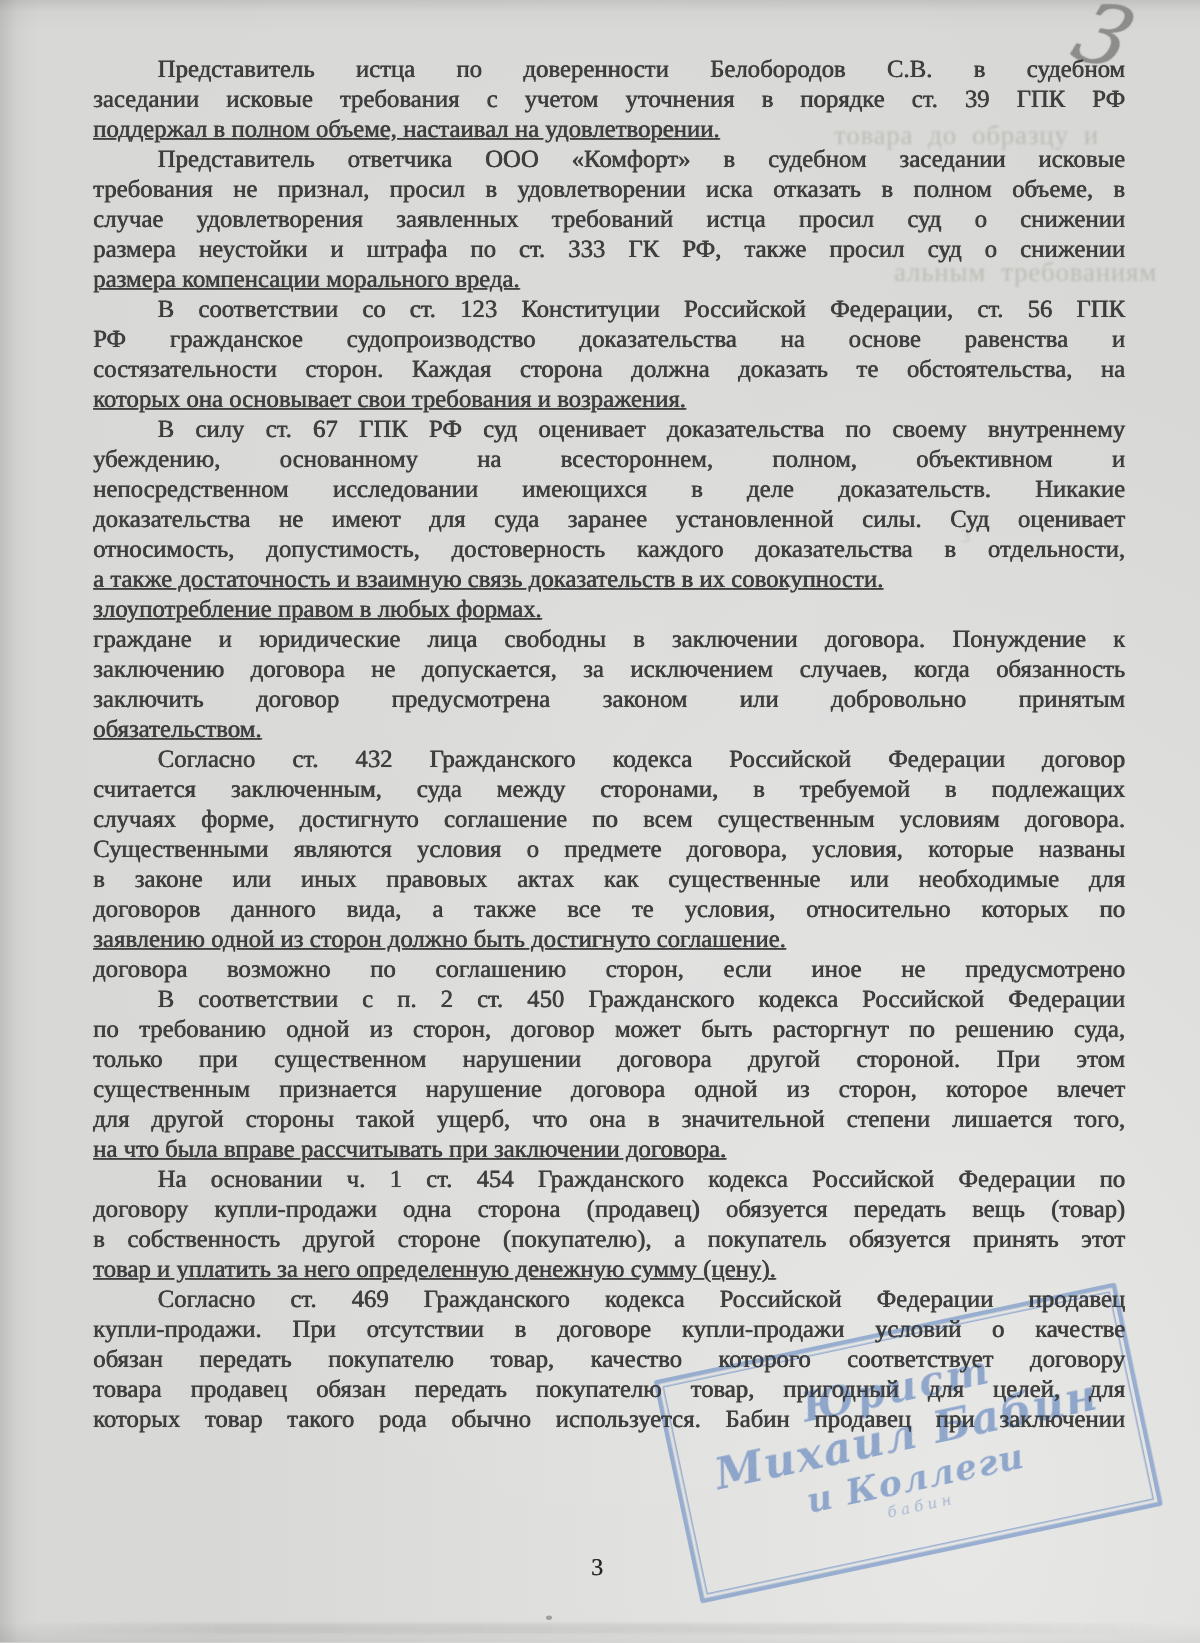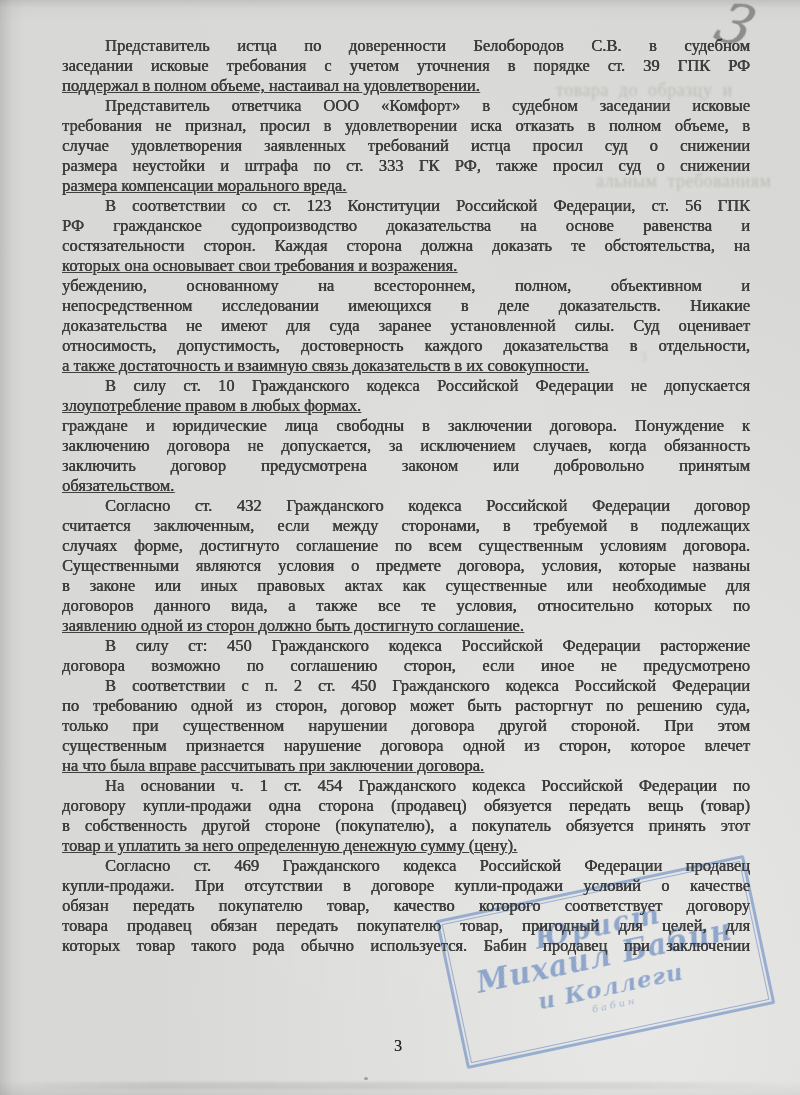--- a/index.html
+++ b/index.html
@@ -115,44 +115,44 @@
     <div class="line plast">поддержал в полном объеме, настаивал на удовлетворении.</div>
     <div class="line first">Представитель ответчика ООО «Комфорт» в судебном заседании  исковые</div>
     <div class="line">требования не признал, просил в удовлетворении иска отказать в полном объеме, в</div>
     <div class="line">случае удовлетворения заявленных требований истца просил суд о снижении</div>
     <div class="line">размера неустойки и штрафа по ст. 333 ГК РФ, также просил суд о снижении</div>
     <div class="line plast">размера компенсации морального вреда.</div>
     <div class="line first">В соответствии со ст. 123 Конституции Российской Федерации, ст. 56 ГПК</div>
     <div class="line">РФ гражданское судопроизводство доказательства на основе равенства и</div>
     <div class="line">состязательности сторон. Каждая сторона должна доказать те обстоятельства, на</div>
     <div class="line plast">которых она основывает свои требования и возражения.</div>
+    <div class="line first">В силу ст. 67 ГПК РФ суд оценивает доказательства по своему внутреннему</div>
     <div class="line">убеждению, основанному на всестороннем, полном, объективном и</div>
     <div class="line">непосредственном исследовании имеющихся в деле доказательств. Никакие</div>
     <div class="line">доказательства не имеют для суда заранее установленной силы. Суд оценивает</div>
     <div class="line">относимость, допустимость, достоверность каждого доказательства в отдельности,</div>
     <div class="line plast">а также достаточность и взаимную связь доказательств в их совокупности.</div>
-    <div class="line first">В силу ст. 10 Гражданского кодекса Российской Федерации не допускается</div>
     <div class="line plast">злоупотребление правом в любых формах.</div>
     <div class="line">граждане и юридические лица свободны в заключении договора. Понуждение к</div>
     <div class="line">заключению договора не допускается, за исключением случаев, когда обязанность</div>
     <div class="line">заключить договор предусмотрена законом или добровольно принятым</div>
     <div class="line plast">обязательством.</div>
     <div class="line first">Согласно ст. 432 Гражданского кодекса Российской Федерации договор</div>
-    <div class="line">считается заключенным, если между сторонами, в требуемой в подлежащих</div>
+    <div class="line">считается заключенным, суда между сторонами, в требуемой в подлежащих</div>
     <div class="line">случаях форме, достигнуто соглашение по всем существенным условиям договора.</div>
     <div class="line">Существенными являются условия о предмете договора, условия, которые названы</div>
     <div class="line">в законе или иных правовых актах как существенные или необходимые для</div>
     <div class="line">договоров данного вида, а также все те условия, относительно которых по</div>
     <div class="line plast">заявлению одной из сторон должно быть достигнуто соглашение.</div>
-    <div class="line first">В силу ст: 450 Гражданского кодекса Российской Федерации расторжение</div>
     <div class="line">договора возможно по соглашению сторон, если иное не предусмотрено</div>
     <div class="line first">В соответствии с п. 2 ст. 450 Гражданского кодекса Российской Федерации</div>
     <div class="line">по требованию одной из сторон, договор может быть расторгнут по решению суда,</div>
     <div class="line">только при существенном нарушении договора другой стороной. При этом</div>
     <div class="line">существенным признается нарушение договора одной из сторон, которое влечет</div>
+    <div class="line">для другой стороны такой ущерб, что она в значительной степени лишается того,</div>
     <div class="line plast">на что была вправе рассчитывать при заключении договора.</div>
     <div class="line first">На основании ч. 1 ст. 454 Гражданского кодекса Российской Федерации по</div>
     <div class="line">договору купли-продажи одна сторона (продавец) обязуется передать вещь (товар)</div>
     <div class="line">в собственность другой стороне (покупателю), а покупатель обязуется принять этот</div>
     <div class="line plast">товар и уплатить за него определенную денежную сумму (цену).</div>
     <div class="line first">Согласно ст. 469 Гражданского кодекса Российской Федерации продавец</div>
     <div class="line">купли-продажи. При отсутствии в договоре купли-продажи условий о качестве</div>
     <div class="line">обязан передать покупателю товар, качество которого соответствует договору</div>
     <div class="line">товара продавец обязан передать покупателю товар, пригодный для целей, для</div>
     <div class="line">которых товар такого рода обычно используется. Бабин продавец при заключении</div>

